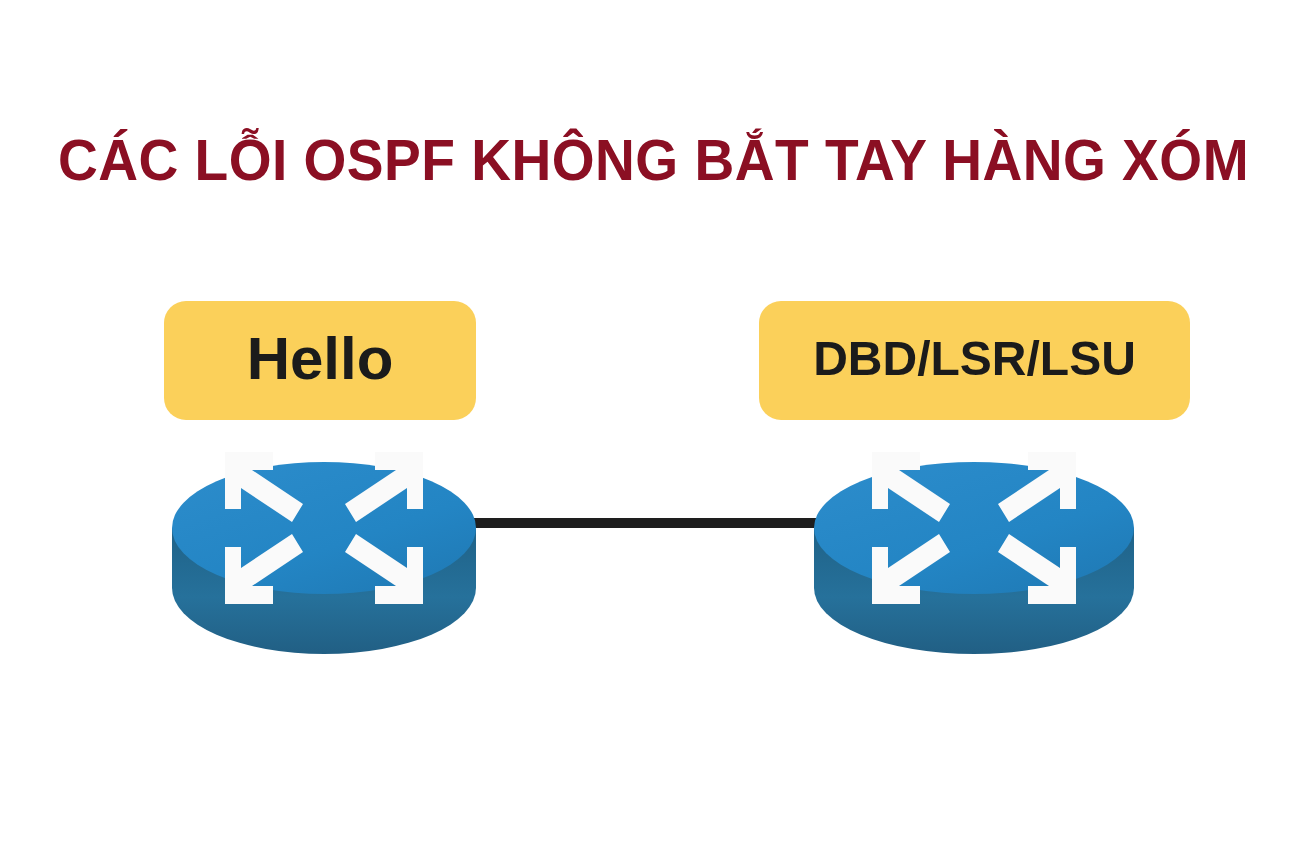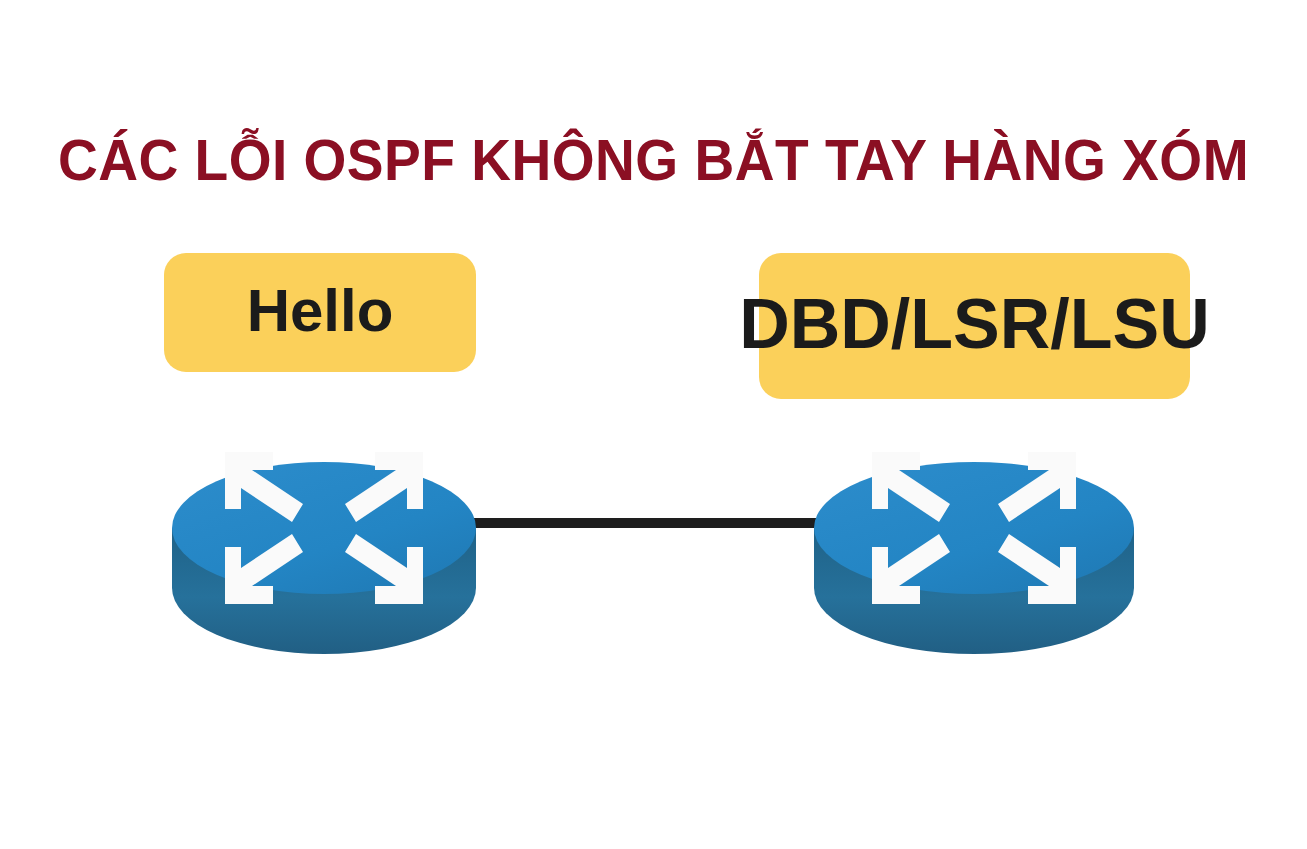--- a/index.html
+++ b/index.html
@@ -43,34 +43,35 @@
     position: absolute;
     background: #FBD05A;
     border-radius: 22px;
     display: flex;
     align-items: center;
     justify-content: center;
     color: #1B1B1B;
     font-family: "Liberation Sans", sans-serif;
     font-weight: bold;
     white-space: nowrap;
+    margin-top: 48px;
   }
   #chip-hello {
     left: 164px;
     top: 253px;
     width: 312px;
     height: 119px;
     font-size: 60px;
   }
   #chip-dbd {
     left: 759px;
     top: 253px;
     width: 431px;
-    height: 146px;
-    font-size: 70px;
+    height: 119px;
+    font-size: 48px;
   }
   .chip-label {
     display: block;
     line-height: 1;
     margin-top: -4px;
   }
 
   
   .link-line {
     position: absolute;

